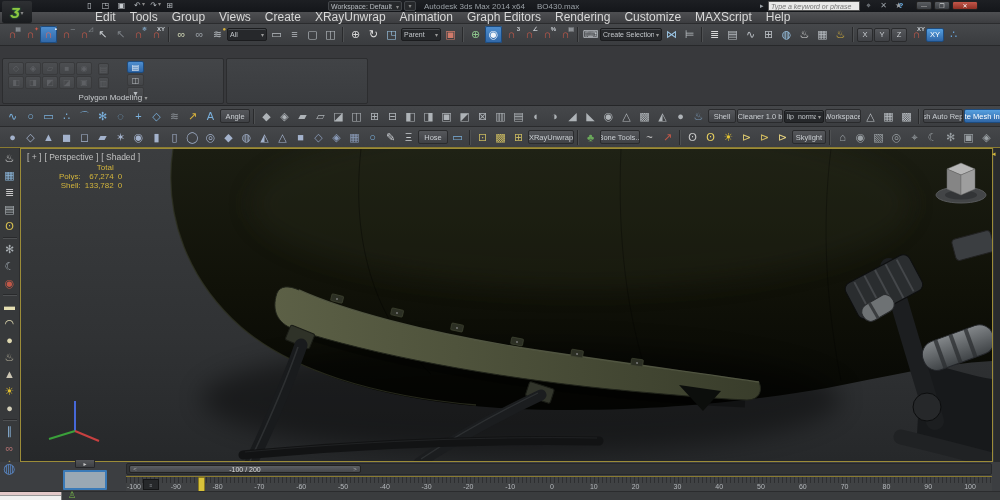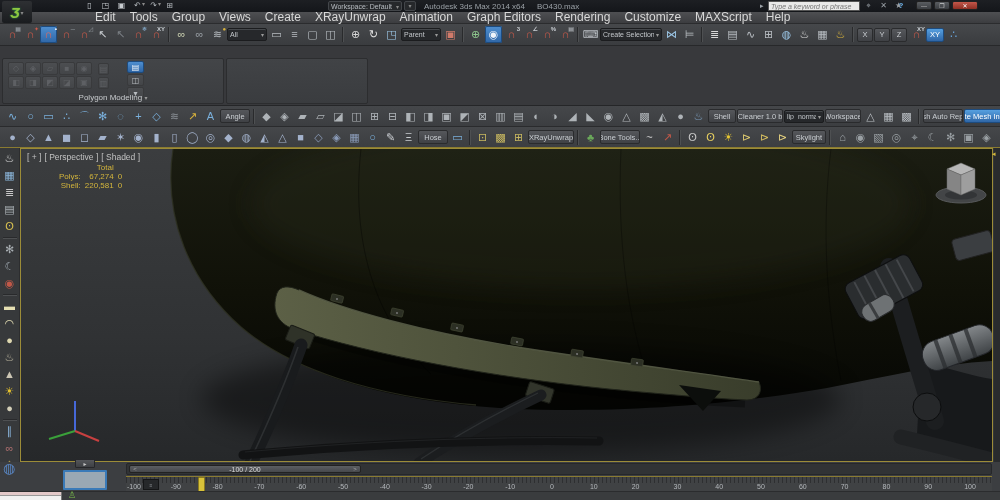--- a/index.html
+++ b/index.html
@@ -852,21 +852,21 @@
               <td>Total</td>
               <td></td>
             </tr>
         <tr>
               <td>Polys:</td>
               <td>67,274</td>
               <td>0</td>
             </tr>
         <tr>
               <td>Shell:</td>
-              <td>220,581</td>
+              <td>133,782</td>
               <td>0</td>
             </tr>
       </tbody>
         </table>
     </div>
   </div>
 
   <div class="rightstrip"></div>
   <div class="panel-arrow">◂</div>
 

